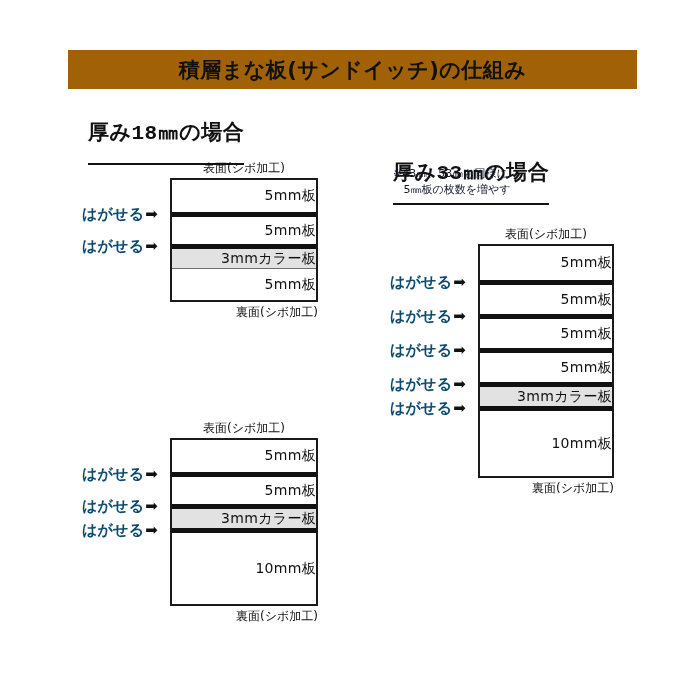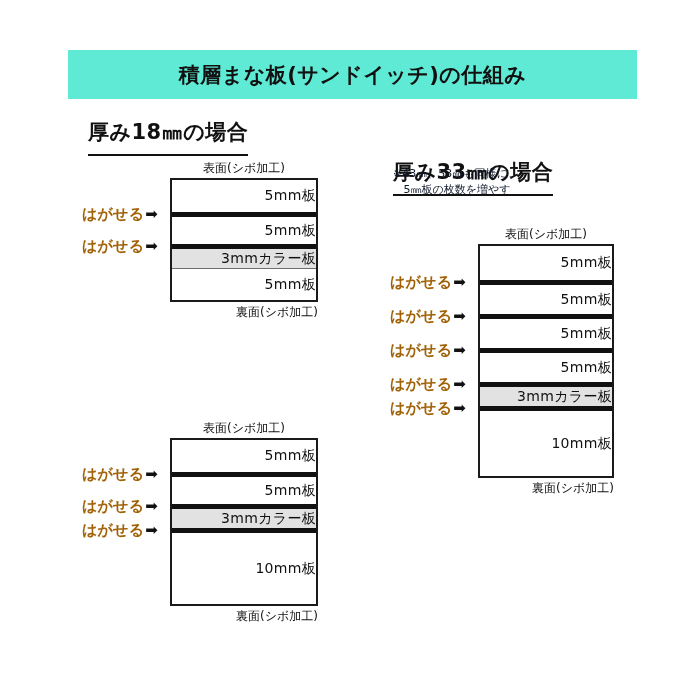--- a/index.html
+++ b/index.html
@@ -22,44 +22,45 @@
     width: 700px;
     height: 700px;
   }
 
   
   .title-band {
     position: absolute;
     left: 68px;
     top: 50px;
     width: 569px;
-    height: 49px;
-    background: #5eead4;
+    height: 39px;
+    background: #a16207;
     display: flex;
     align-items: center;
     justify-content: center;
   }
   .title-text {
     font-size: 21px;
     font-weight: bold;
     letter-spacing: 0.5px;
     color: #111111;
     white-space: nowrap;
   }
 
   
   .section-heading {
     position: absolute;
     font-size: 21px;
     font-weight: bold;
     letter-spacing: 0.5px;
     white-space: nowrap;
     border-bottom: 2px solid #111111;
-    padding-bottom: 8px;
-    color: #111111;
+    padding-bottom: 17px;
+    color: #111111;
+    font-family: Liberation Mono, monospace;
   }
 
   .note {
     position: absolute;
     font-size: 11px;
     line-height: 1.45;
     white-space: pre;
     color: #0f172a;
   }
 
@@ -113,21 +114,21 @@
   .peel {
     position: absolute;
     display: flex;
     align-items: center;
     white-space: nowrap;
     transform: translateY(-50%);
   }
   .peel-text {
     font-size: 15px;
     font-weight: bold;
-    color: #a16207;
+    color: #0c4a6e;
     letter-spacing: 0.2px;
   }
   .peel-arrow {
     font-size: 15px;
     line-height: 1;
     margin-left: 1px;
     color: #111111;
   }
 </style>
 </head>

